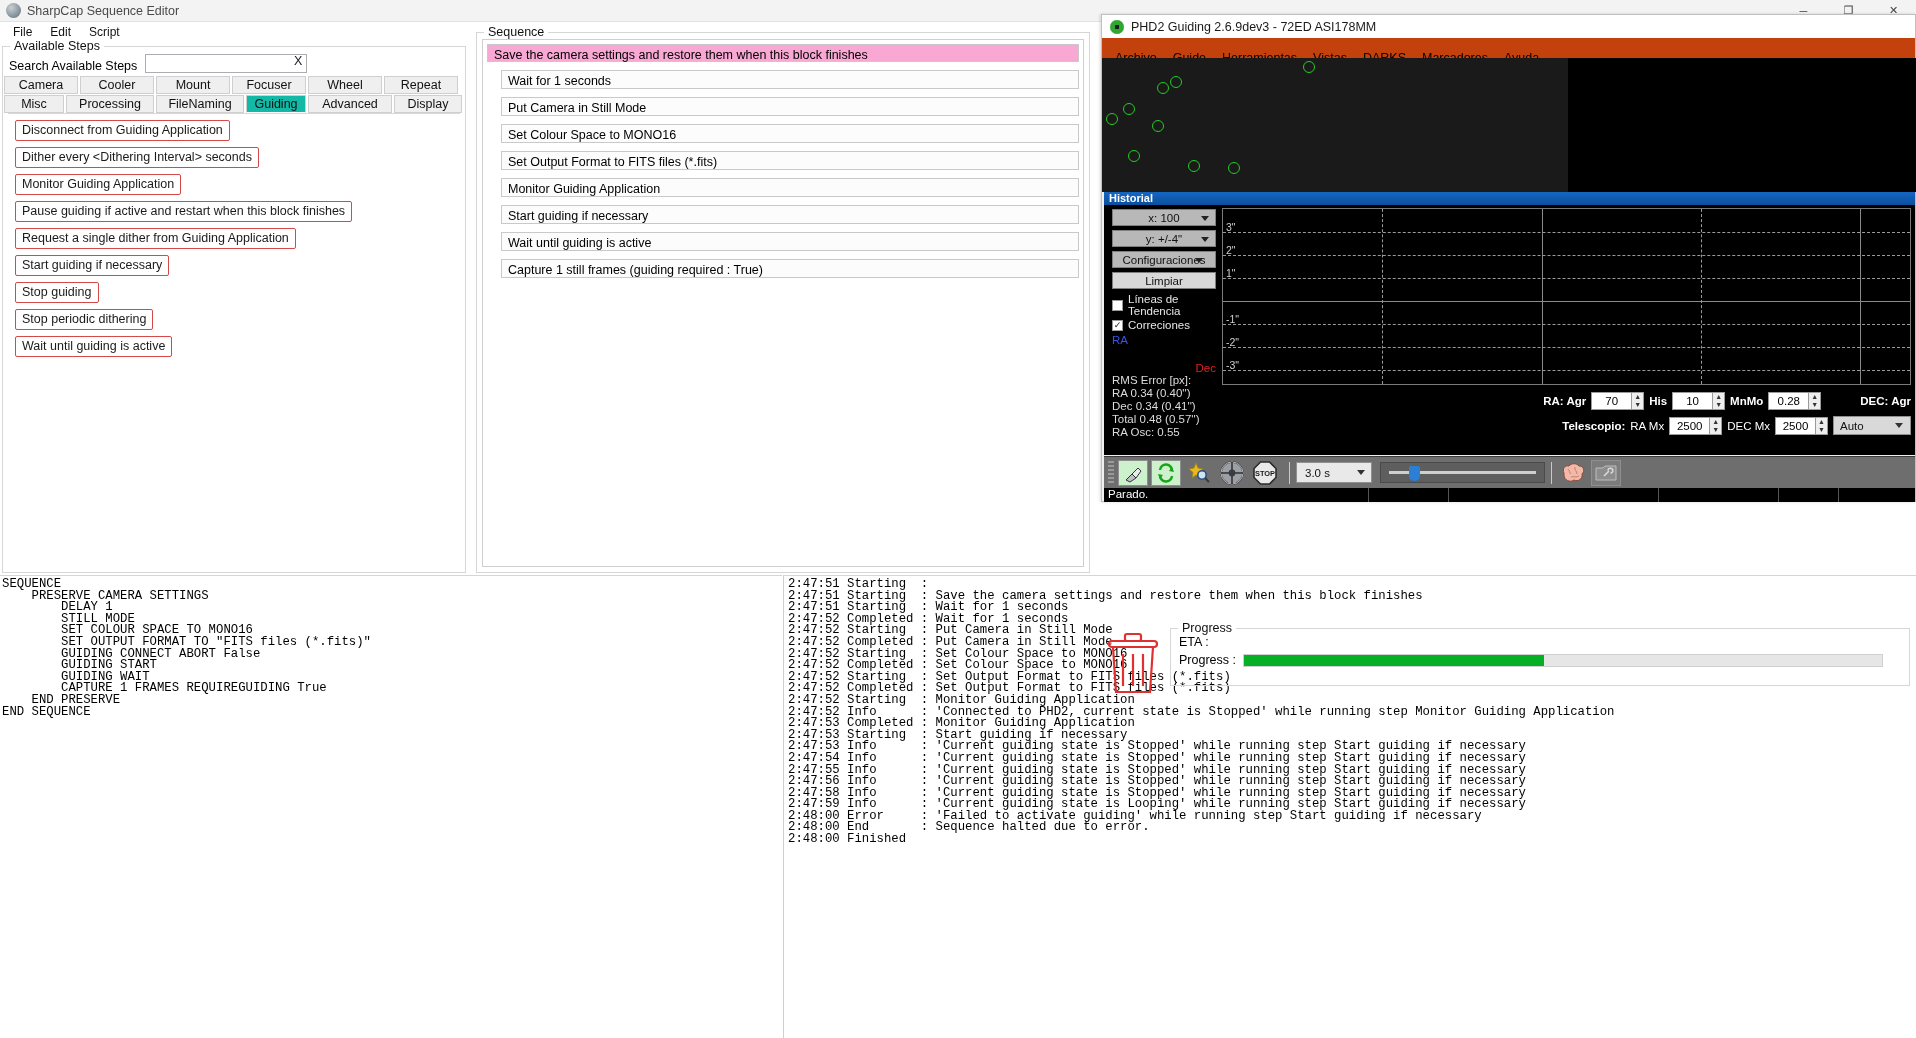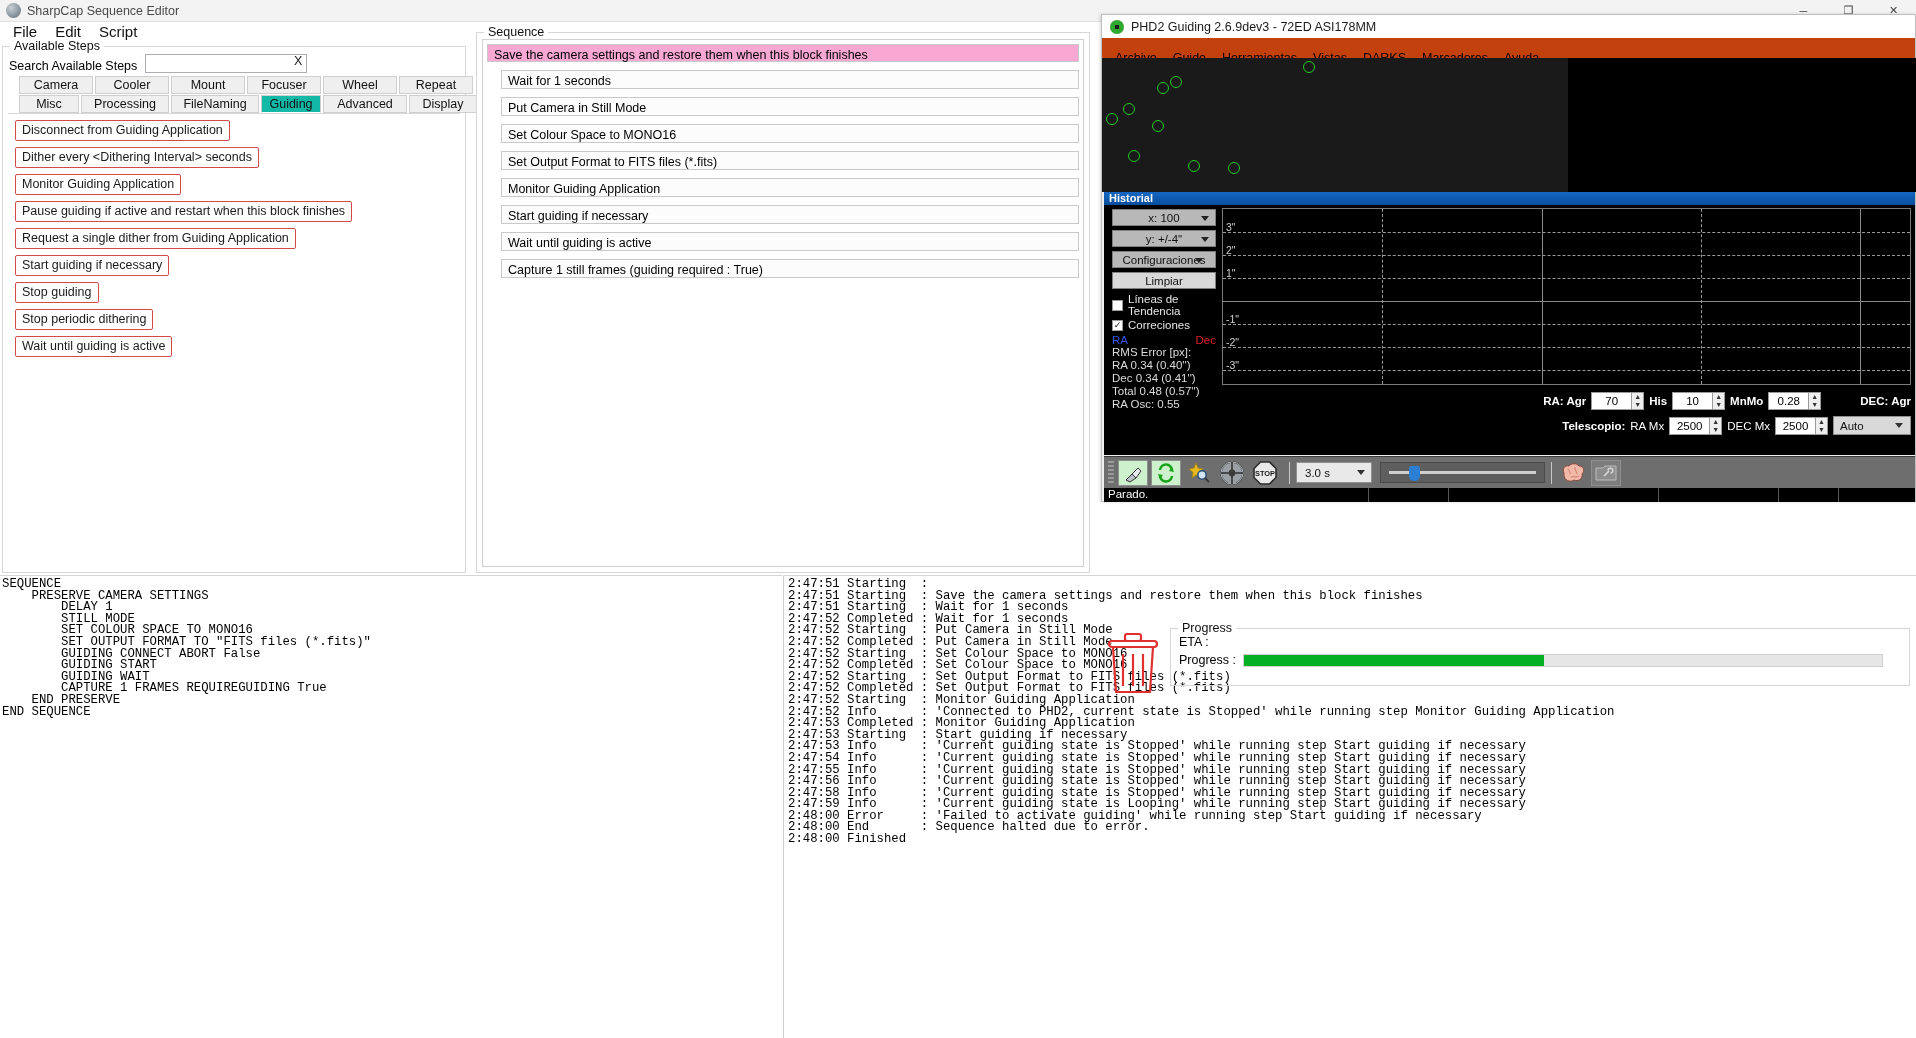--- a/index.html
+++ b/index.html
@@ -26,21 +26,21 @@
   }
   .sc-appicon {
     width: 15px; height: 15px; border-radius: 50%;
     background: radial-gradient(circle at 35% 32%, #c9cfd4 0%, #8c9aa3 55%, #5d6a72 100%);
     margin-right: 6px; flex: none;
   }
   .sc-wincontrols { margin-left: auto; display: flex; height: 22px; }
   .sc-wc { width: 45px; height: 22px; display:flex; align-items:center; justify-content:center;
            color:#444; font-size: 11px; }
 
-  .sc-menubar { height: 19px; display: flex; align-items: center; padding-left: 4px; font-size: 15px; }
+  .sc-menubar { height: 19px; display: flex; align-items: center; padding-left: 4px; font-size: 12px; }
   .sc-menubar > div { padding: 1px 9px; color: #111; }
 
   
   .groupbox { position: absolute; border: 1px solid #d6d6d6; }
   .groupbox > .gb-title {
     position: absolute; top: -8px; left: 7px; background: #fff; padding: 0 4px;
     font-size: 12.5px; color: #111;
   }
 
   
@@ -48,21 +48,21 @@
   .search-row { position: absolute; left: 6px; top: 7px; display: flex; align-items: flex-end; }
   .search-label { font-size: 12.5px; margin-right: 8px; }
   .search-box {
     width: 162px; height: 19px; border: 1px solid #abadb3; background: #fff;
     position: relative; display:flex; align-items:center;
   }
   .search-box .clr { position: absolute; right: 4px; top: -1px; font-size: 12.5px; color: #222; }
   .search-box input { border: 0; outline: 0; width: 140px; height: 17px; font-size: 12.5px;
      font-family: "Liberation Sans", sans-serif; padding-left: 3px; background: transparent; }
 
-  .tabrow { position: absolute; display: flex; left: 16px; }
+  .tabrow { position: absolute; display: flex; left: 1px; }
   .tabrow.r1 { top: 29px; }
   .tabrow.r2 { top: 48px; }
   .tab {
     height: 18px; border: 1px solid #cfcfcf; background: #efefef;
     display: flex; align-items: center; justify-content: center;
     font-size: 12.5px; color: #111; margin-right: 2px;
   }
   .tab.selected { background: #14b8a6; border-bottom-color: #ffffff; }
 
   .steplist { position: absolute; left: 5px; top: 66px; width: 452px; bottom: 3px;
@@ -140,21 +140,21 @@
   }
   .hp-btn .carat { position: absolute; right: 6px; top: 6px; width: 0; height: 0;
                    border-left: 4px solid transparent; border-right: 4px solid transparent;
                    border-top: 5px solid #222; }
   .hp-btn.plain { background: #d8d8d8; }
   .hp-chk { display: flex; align-items: center; margin-top: 2px; font-size: 11.5px; color: #e6e6e6; }
   .chkbox { width: 11px; height: 11px; background: #fff; border: 1px solid #999; margin-right: 5px;
             display:flex; align-items:center; justify-content:center; font-size:9px; color:#111; flex:none;}
   .ra-dec-row { display: flex; justify-content: space-between; margin-top: 3px; font-size: 11.5px; }
   .ra-lbl { color: #3355ee; }
-  .dec-lbl { color: #dd2222; }
+  .dec-lbl { color: #dd2222; margin-top: 28px; }
   .rms { color: #dcdcdc; font-size: 11.5px; line-height: 13px; }
   .rms .ind { display: block; text-align: left; padding-right: 6px; }
 
   .graph-area { position: absolute; left: 118px; top: 3px; right: 4px; height: 177px;
                 background: #000; border: 1px solid #7a7a7a; }
   .gl-h { position: absolute; left: 0; right: 0; border-top: 1px dashed #9a9a9a; height: 0; }
   .gl-h.solid { border-top: 1px solid #8a8a8a; }
   .gl-v { position: absolute; top: 0; bottom: 0; border-left: 1px dashed #9a9a9a; width: 0; }
   .gl-v.solid { border-left: 1px solid #8a8a8a; }
   .gl-lab { position: absolute; left: 3px; color: #cfcfcf; font-size: 10.5px; }

